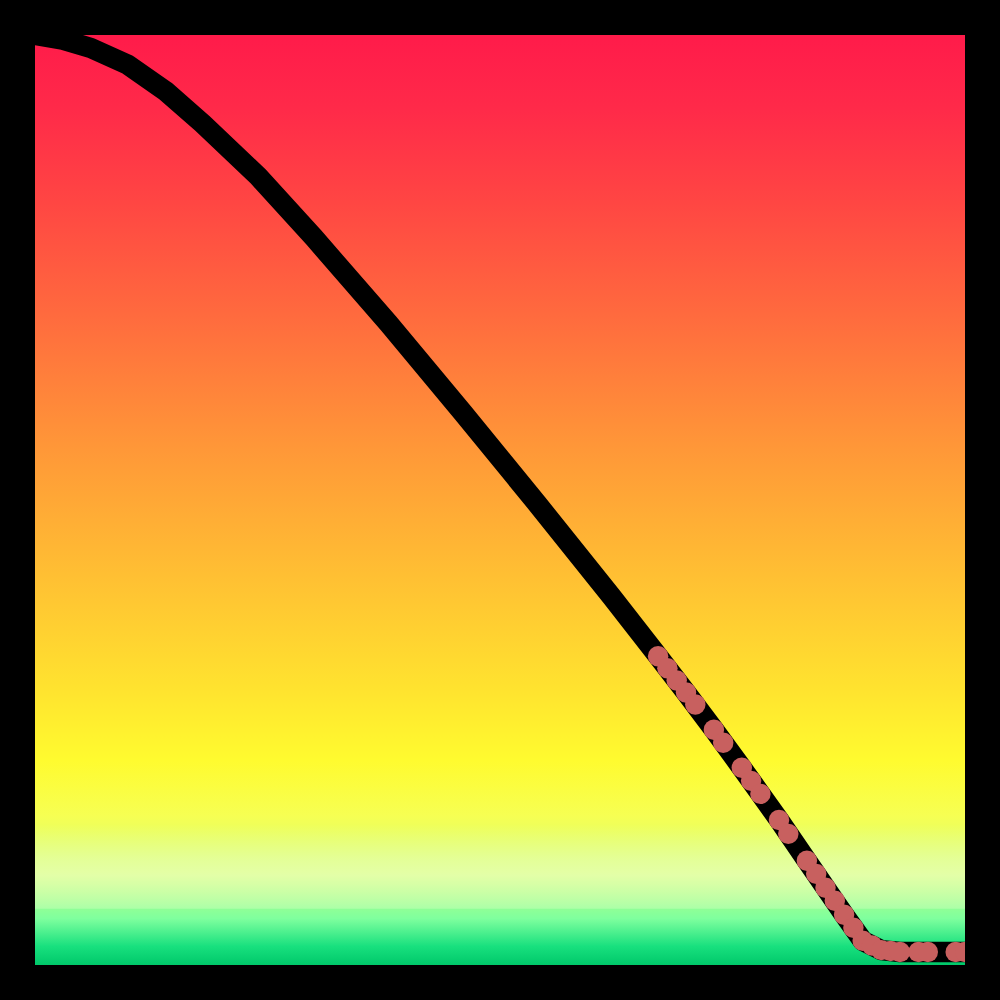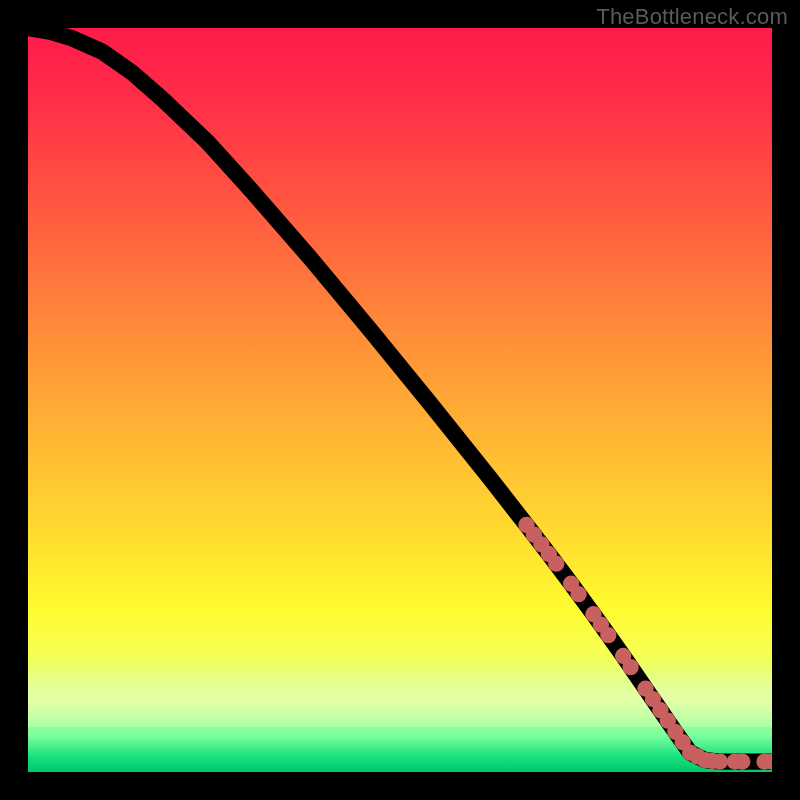--- a/index.html
+++ b/index.html
@@ -85,21 +85,20 @@
     stroke-linecap: round;
   }
   .curve circle.highlight {
     fill: #c8605f;
   }
 </style>
 </head>
 <body>
 
 <div class="stage">
-  <div class="watermark">TheBottleneck.com</div>
 
   <div class="plot">
     <div class="gradient"></div>
     <div class="light-band"></div>
     <svg class="curve" viewBox="0 0 100 100" preserveAspectRatio="none">
       <path class="line" d="M0.00 0.00 L3.00 0.50 L6.00 1.40 L10.00 3.20 L14.00 6.00 L18.00 9.50 L24.00 15.20 L30.00 21.80 L38.00 31.00 L46.00 40.60 L54.00 50.40 L62.00 60.40 L67.00 66.80 L70.00 70.70 L73.00 74.70 L76.00 78.80 L78.00 81.60 L80.00 84.40 L83.00 88.80 L85.00 91.70 L87.00 94.60 L89.00 97.40 L91.00 98.40 L93.00 98.60 L95.00 98.60 L97.00 98.60 L99.00 98.60 L100.00 98.60" stroke="#000000"></path>
       <g>
           <circle class="highlight" cx="67.00" cy="66.80" r="1.1" fill="#c8605f"></circle>
           <circle class="highlight" cx="68.00" cy="68.10" r="1.1" fill="#c8605f"></circle>
           <circle class="highlight" cx="69.00" cy="69.40" r="1.1" fill="#c8605f"></circle>

